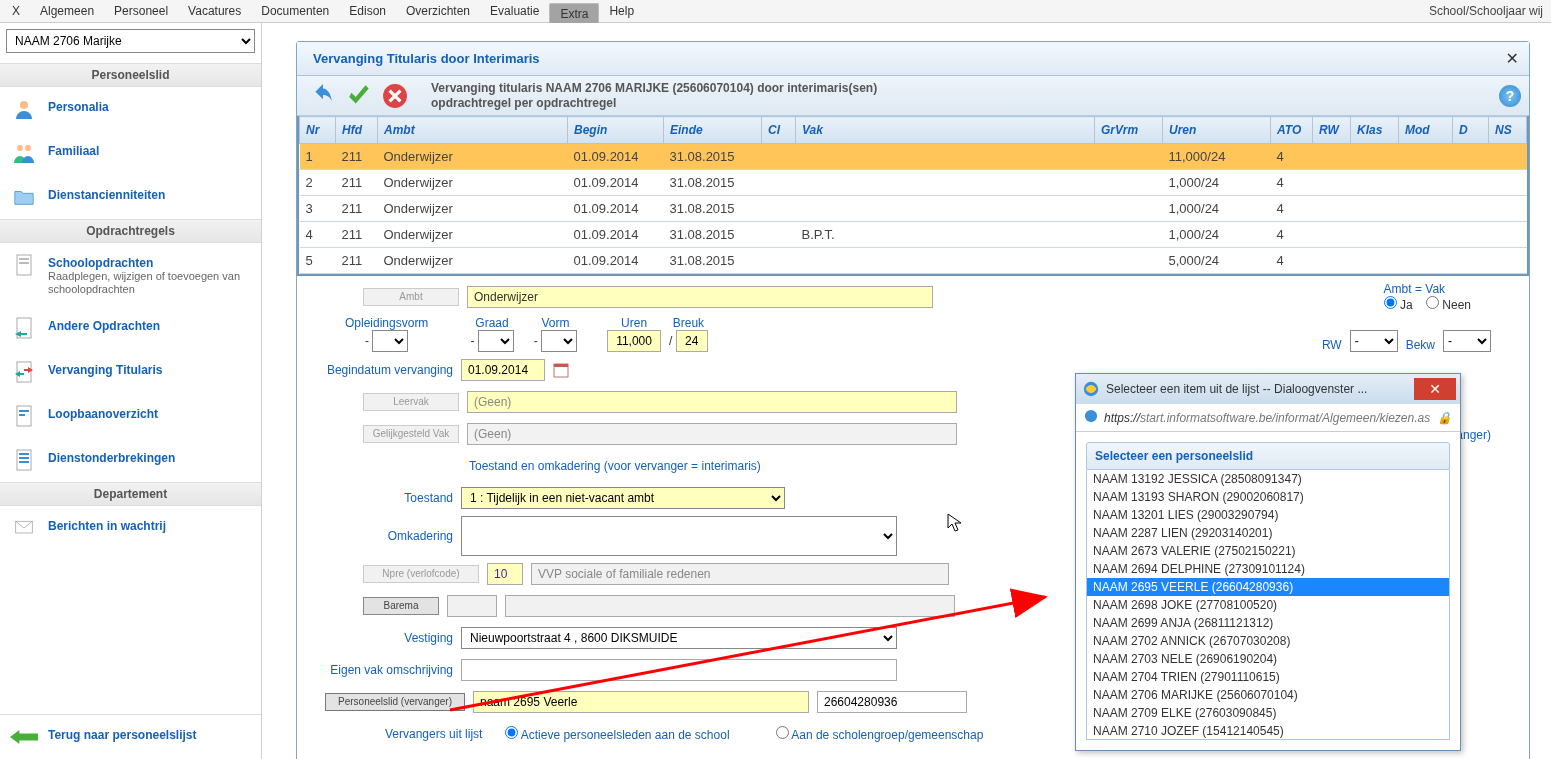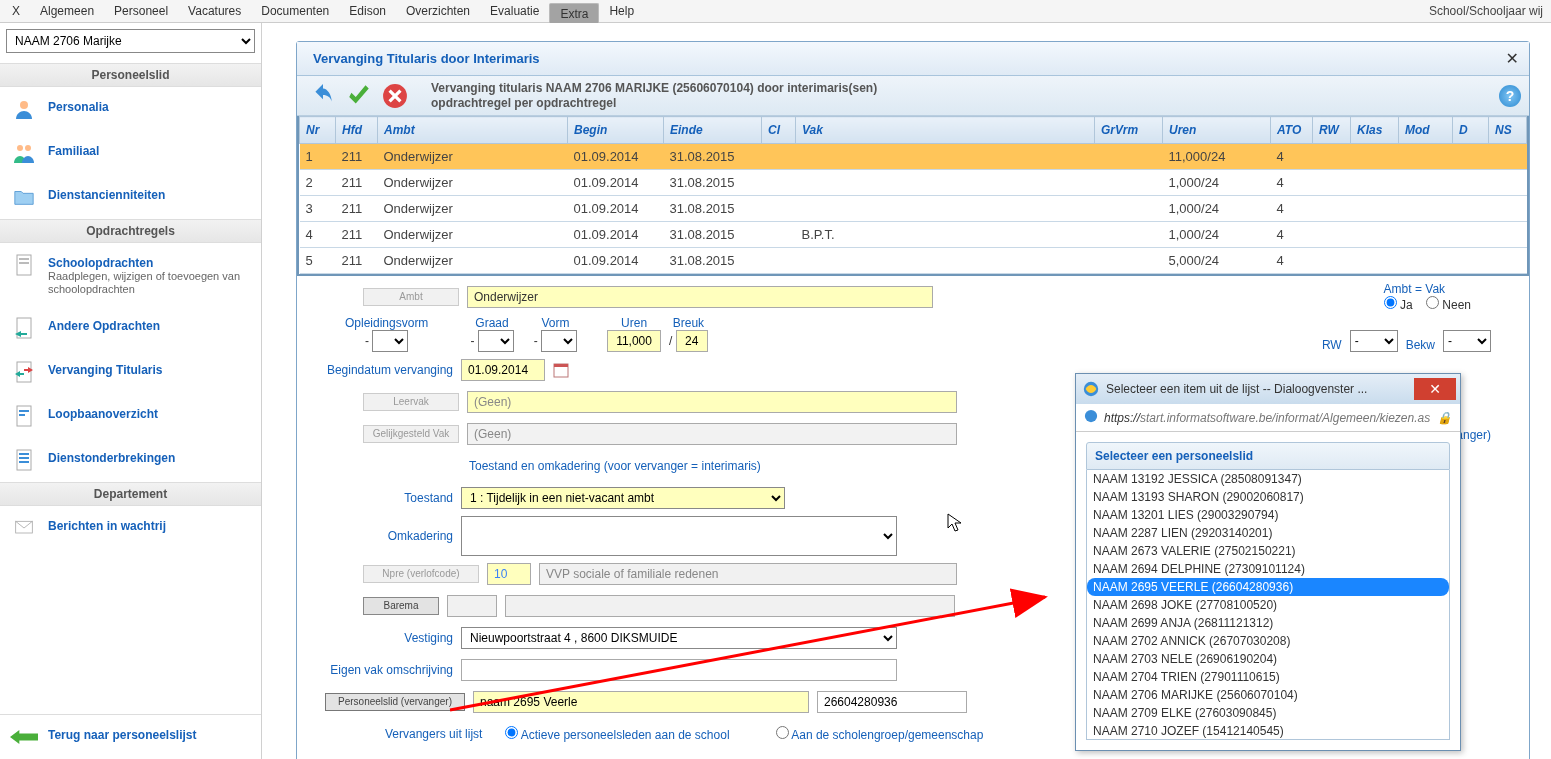--- a/index.html
+++ b/index.html
@@ -63,21 +63,21 @@
 .dialog { position: absolute; left: 1075px; top: 373px; width: 386px; background: #fff; border: 1px solid #6b8fb1; box-shadow: 2px 2px 6px rgba(0,0,0,.25); z-index: 10; }
 .dialog-title { height: 30px; background: linear-gradient(#e5eef7,#c9dced); display: flex; align-items: center; padding: 0 0 0 6px; }
 .dialog-title .ie { width: 18px; height: 18px; margin-right: 6px; }
 .dialog-title .tt { flex: 1; color: #333; font-size: 12px; overflow: hidden; white-space: nowrap; text-overflow: ellipsis; }
 .dialog-title .x { width: 42px; height: 22px; background: #d04030; color: #fff; display: flex; align-items: center; justify-content: center; font-size: 14px; margin-right: 4px; cursor: pointer; }
 .dialog-url { height: 28px; display: flex; align-items: center; gap: 6px; padding: 0 8px; border-bottom: 1px solid #ccc; color: #777; font-size: 11px; font-style: italic; }
 .dialog-inner { padding: 10px; }
 .dialog-inner-hdr { border: 1px solid #b0c6da; border-radius: 3px 3px 0 0; background: linear-gradient(#f0f6fb,#dfeaf4); padding: 6px 8px; color: #1560b9; font-weight: bold; }
 .dialog-list { border: 1px solid #b0c6da; border-top: none; max-height: 270px; overflow-y: scroll; background: #fff; }
 .dialog-list .row { padding: 2px 6px; color: #333; font-size: 12px; cursor: default; white-space: nowrap; }
-.dialog-list .row.sel { background: #1a86ff; color: #fff; border-radius: 8px; }
+.dialog-list .row.sel { background: #1a86ff; color: #fff; }
 
 
 .arrow-svg { position: absolute; left: 430px; top: 575px; width: 660px; height: 150px; z-index: 20; pointer-events: none; }
 
 .cursor-svg { position: absolute; left: 947px; top: 513px; width: 16px; height: 20px; z-index: 5; pointer-events: none; }
 </style>
 </head>
 <body>
 
 <div class="menubar">
@@ -469,21 +469,21 @@
         </div>
 
         <div class="form-row">
           <span class="label-blue" style="width:136px;text-align:right;">Omkadering</span>
           <select class="small-select field" style="width:436px;padding:19px 4px;"><option>00 eigen omkadering (standaard)</option></select>
         </div>
 
         <div class="form-row">
           <div style="width:38px"></div>
           <div class="small-btn" style="width:116px">Npre (verlofcode)</div>
-          <input class="field yellow" style="width: 44px; color: #3b82f6;" value="10">
+          <input class="field yellow" style="width: 36px; color: #4c1d95;" value="10">
           <div class="field readonly" style="width:418px">VVP sociale of familiale redenen</div>
         </div>
 
         <div class="form-row">
           <div style="width:38px"></div>
           <div class="small-btn dark" style="width:76px">Barema</div>
           <div class="field readonly" style="width:50px"></div>
           <div class="field readonly" style="width:450px"></div>
         </div>
 

